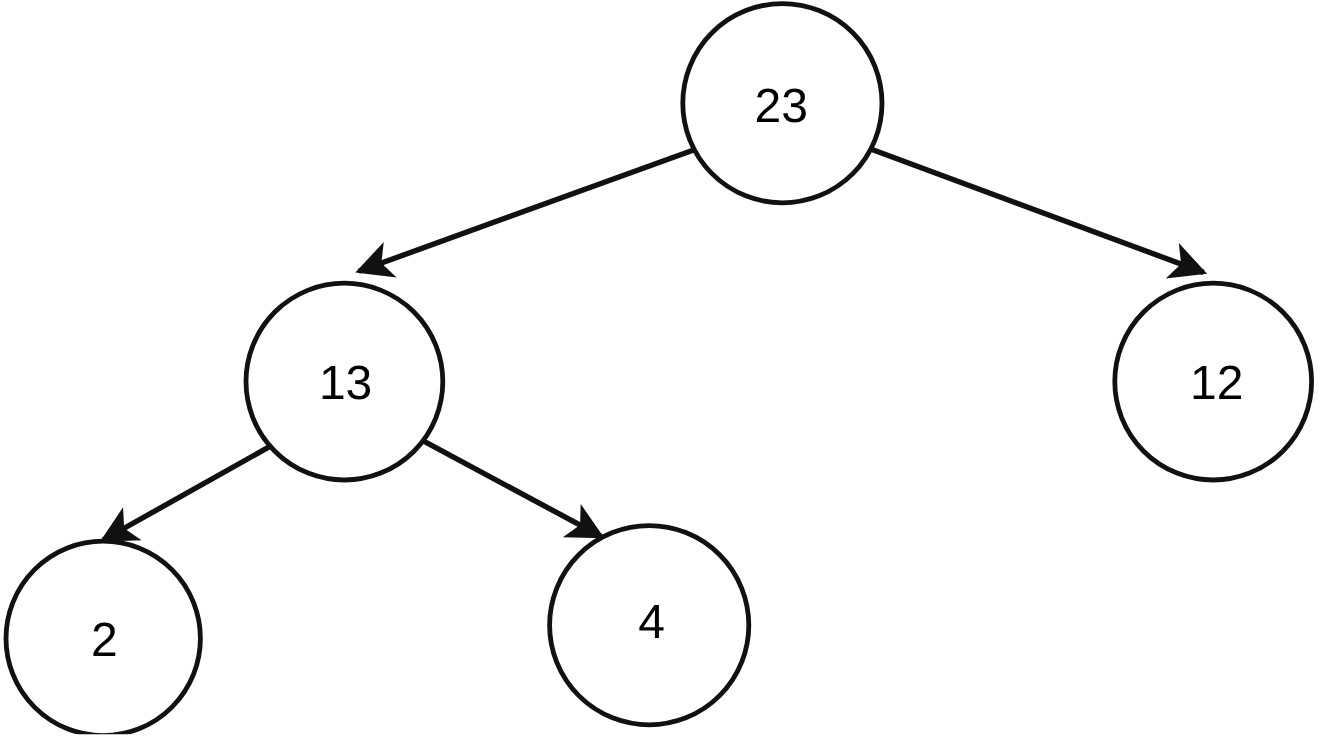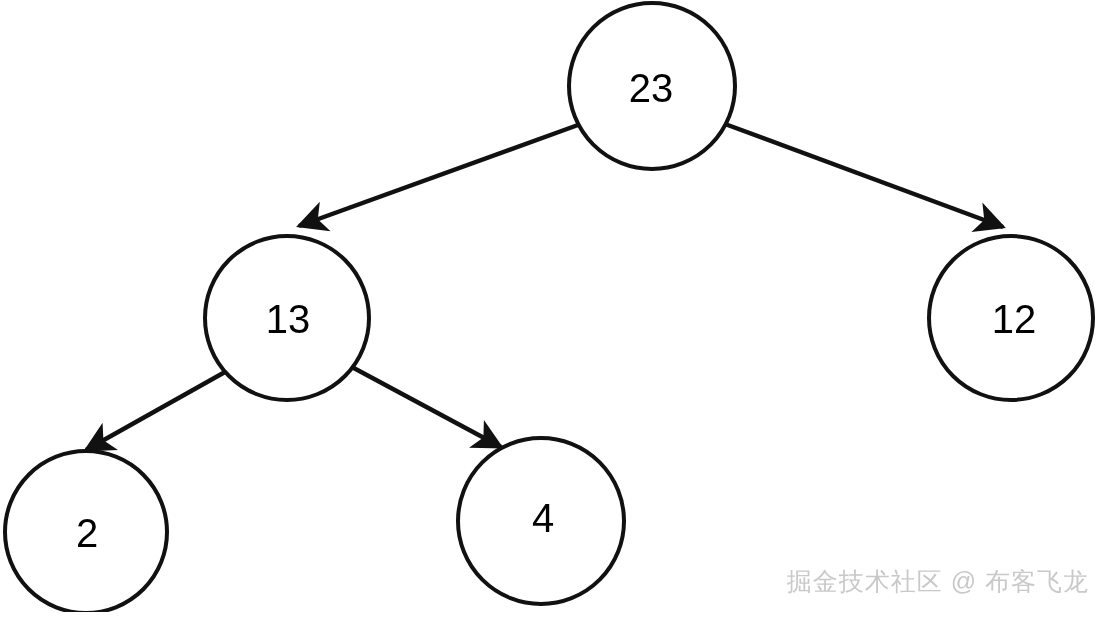--- a/index.html
+++ b/index.html
@@ -96,15 +96,14 @@
         <circle class="node-circle" cx="86" cy="532" r="81"></circle>
         <text class="node-label" x="87" y="536">2</text>
       </g>
       <g>
         <circle class="node-circle" cx="541" cy="521" r="83"></circle>
         <text class="node-label" x="543" y="521">4</text>
       </g>
     </g>
   </svg>
 
-  <div class="watermark">掘金技术社区 @ 布客飞龙</div>
 
 </div>
 
 </body></html>

